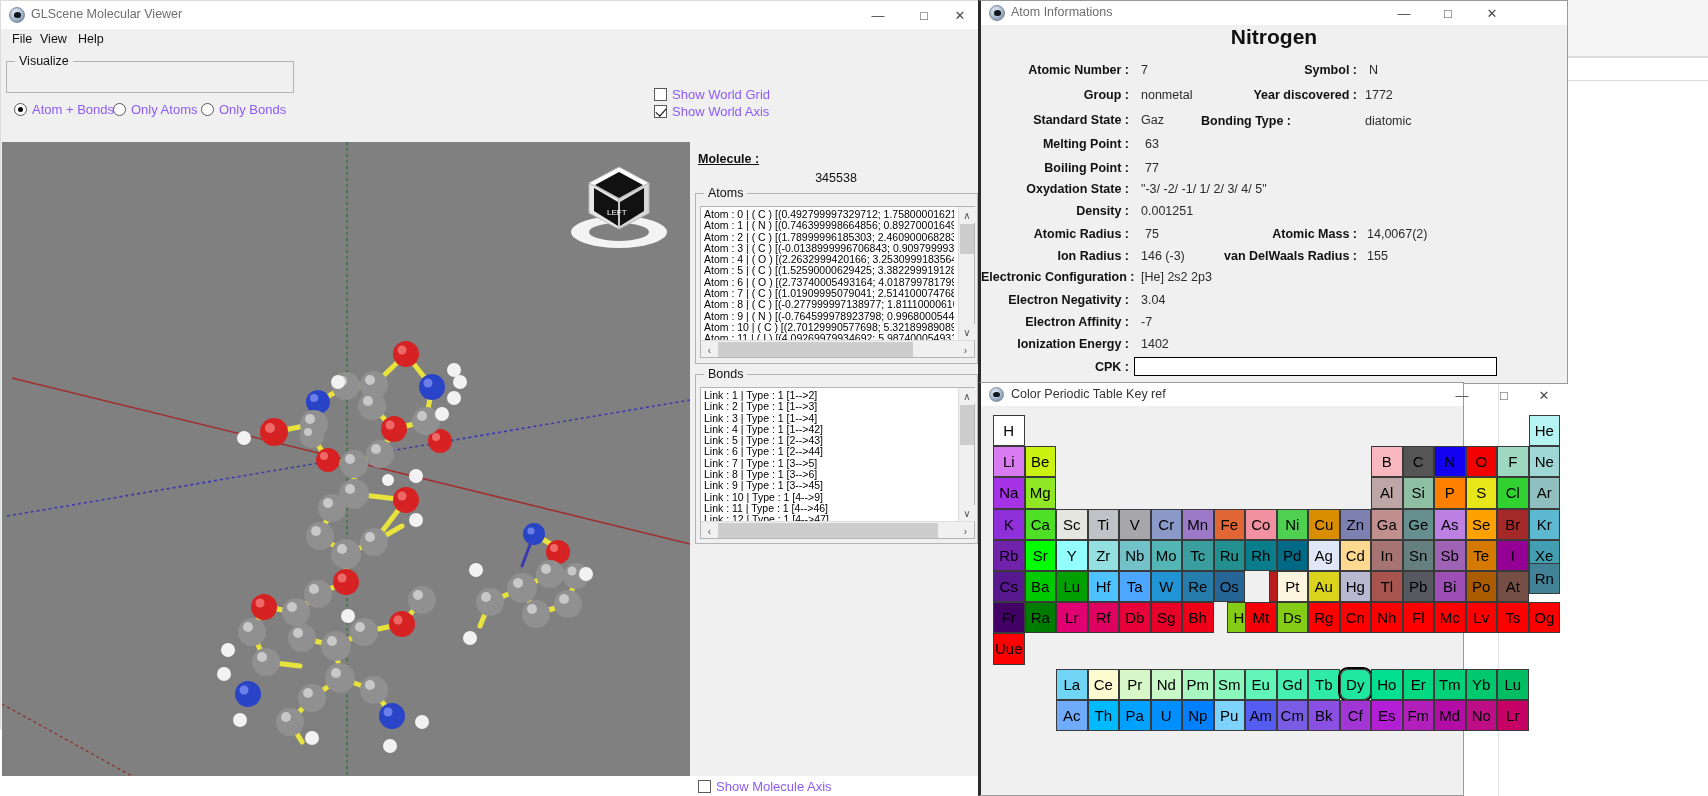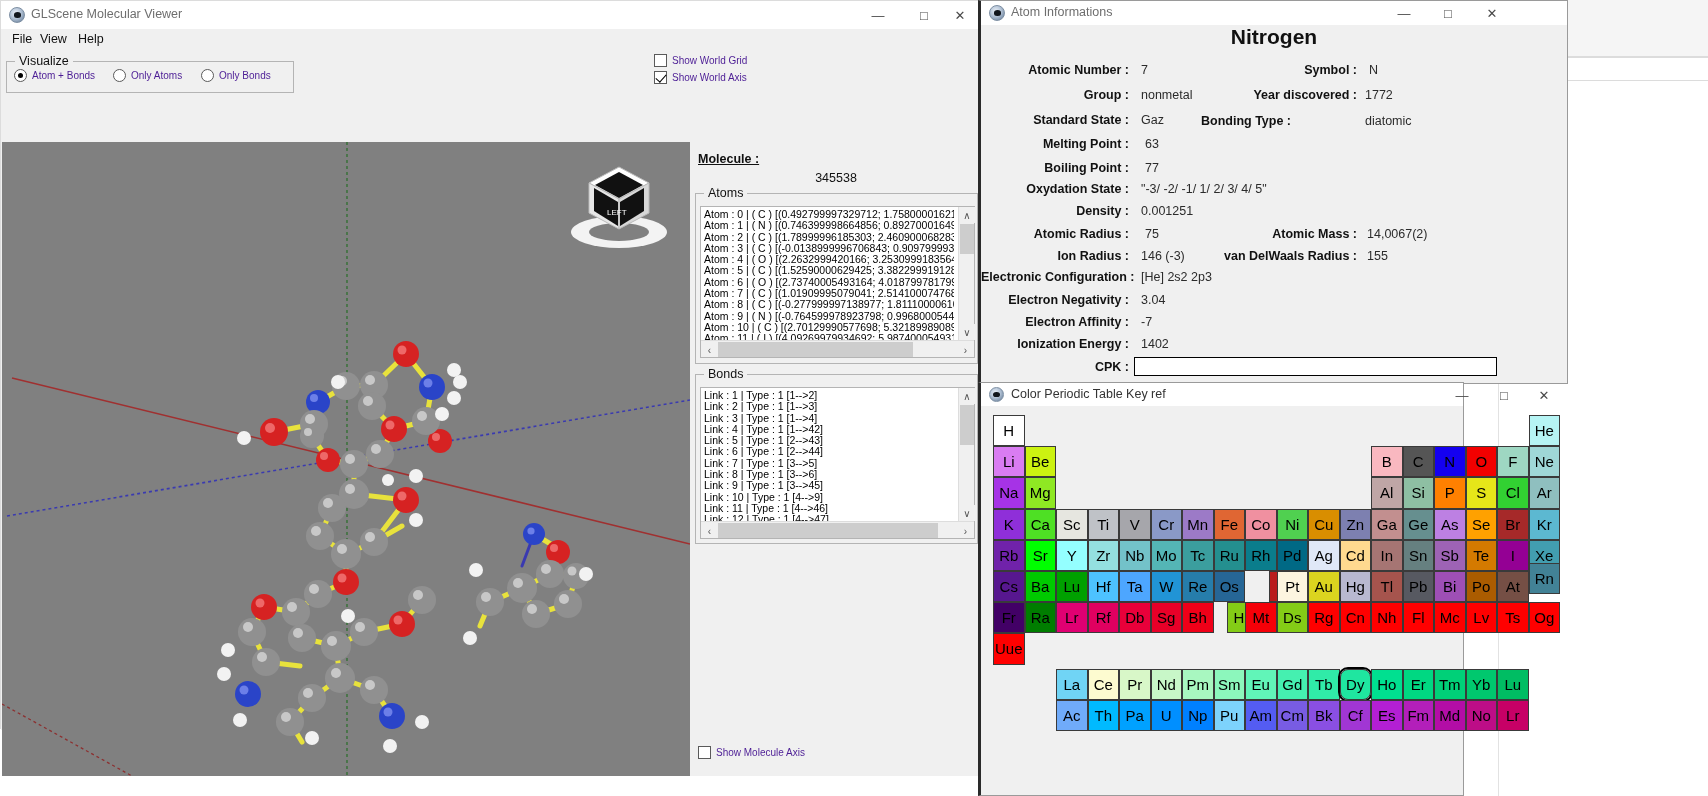--- a/index.html
+++ b/index.html
@@ -34,21 +34,21 @@
   .mv-title .txt { position:absolute; left:30px; top:6px; font-size:12.5px; color:#6e6e6e; }
   .winbtn { position:absolute; top:0; width:46px; height:28px; cursor:default; }
   .winbtn .g { position:absolute; left:50%; top:50%; transform:translate(-50%,-50%); color:#4a4a4a; font-size:13px; line-height:1;}
   .mv-menubar { position:absolute; left:0; top:28px; width:982px; height:20px; background:#f0f0f0; }
   .mv-menubar .mi { position:absolute; top:2px; font-size:12.5px; color:#111; padding:1px 5px; }
   .mv-body { position:absolute; left:0; top:48px; width:982px; height:681px; background:#f0f0f0; }
 
   .groupbox { position:absolute; border:1px solid #b4b4b4; }
   .groupbox > .gtitle { position:absolute; top:-8px; left:8px; background:#f0f0f0; padding:0 4px; font-size:12.5px; color:#111; }
 
-  .radio-item, .check-item { position:absolute; display:flex; align-items:center; font-size:10px; color:#4c1d95; white-space:nowrap;}
+  .radio-item, .check-item { position:absolute; display:flex; align-items:center; font-size:13px; color:#8b5cf6; white-space:nowrap;margin-top:33px;}
   .radio-dot { width:13px; height:13px; border-radius:50%; border:1px solid #5a5a5a; background:#fff; margin-right:5px; position:relative; flex:none;}
   .radio-dot.on::after { content:''; position:absolute; left:3px; top:3px; width:5px; height:5px; border-radius:50%; background:#000; }
   .chk { width:13px; height:13px; border:1px solid #5a5a5a; background:#fff; margin-right:5px; position:relative; flex:none;}
   .chk.on::after { content:''; position:absolute; left:3px; top:0px; width:5px; height:9px; border:solid #000; border-width:0 1.6px 1.6px 0; transform:rotate(42deg); }
 
   
   .viewport { position:absolute; left:1px; top:93px; width:688px; height:634px; background:#808080; overflow:hidden; }
 
   
   .info-pane { position:absolute; left:689px; top:93px; width:292px; height:634px; background:#f0f0f0; }

